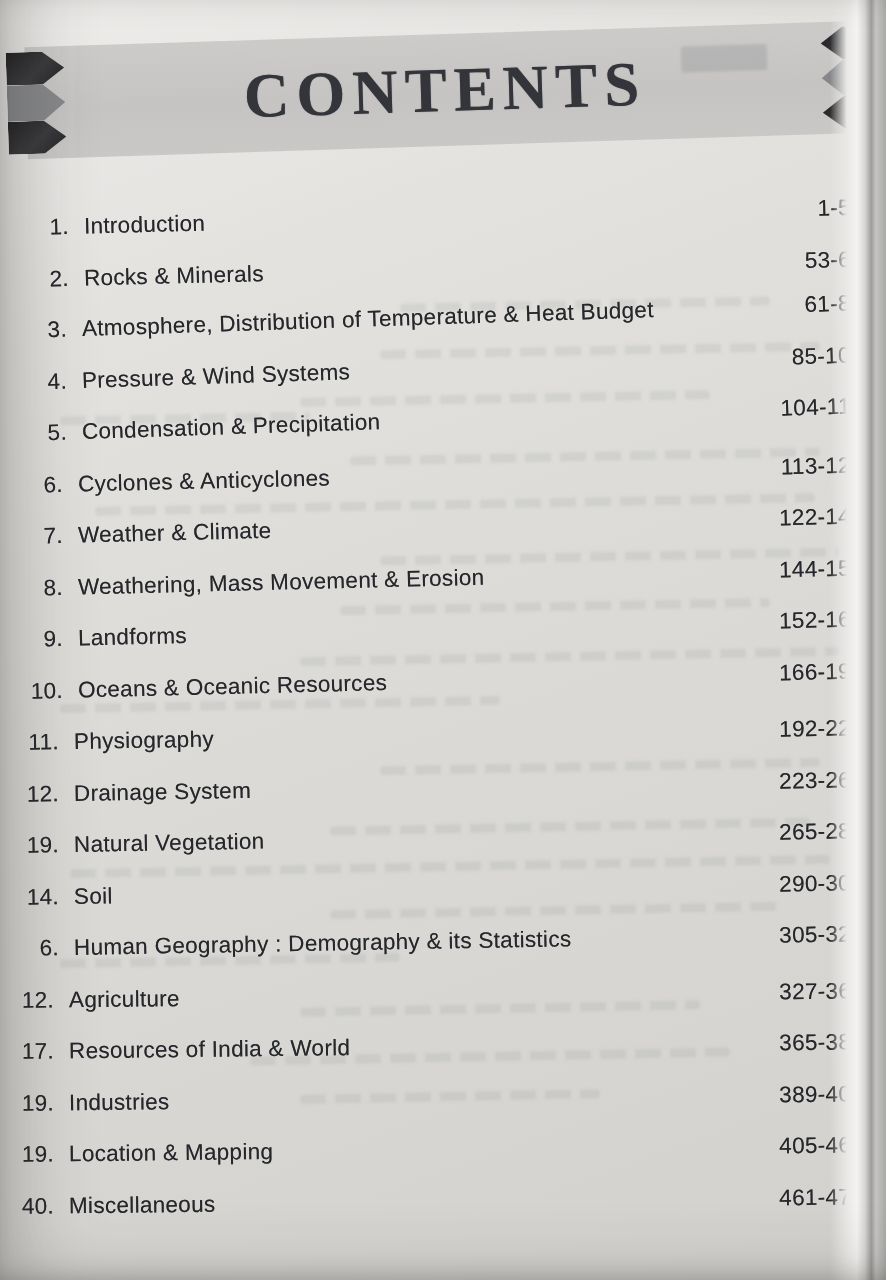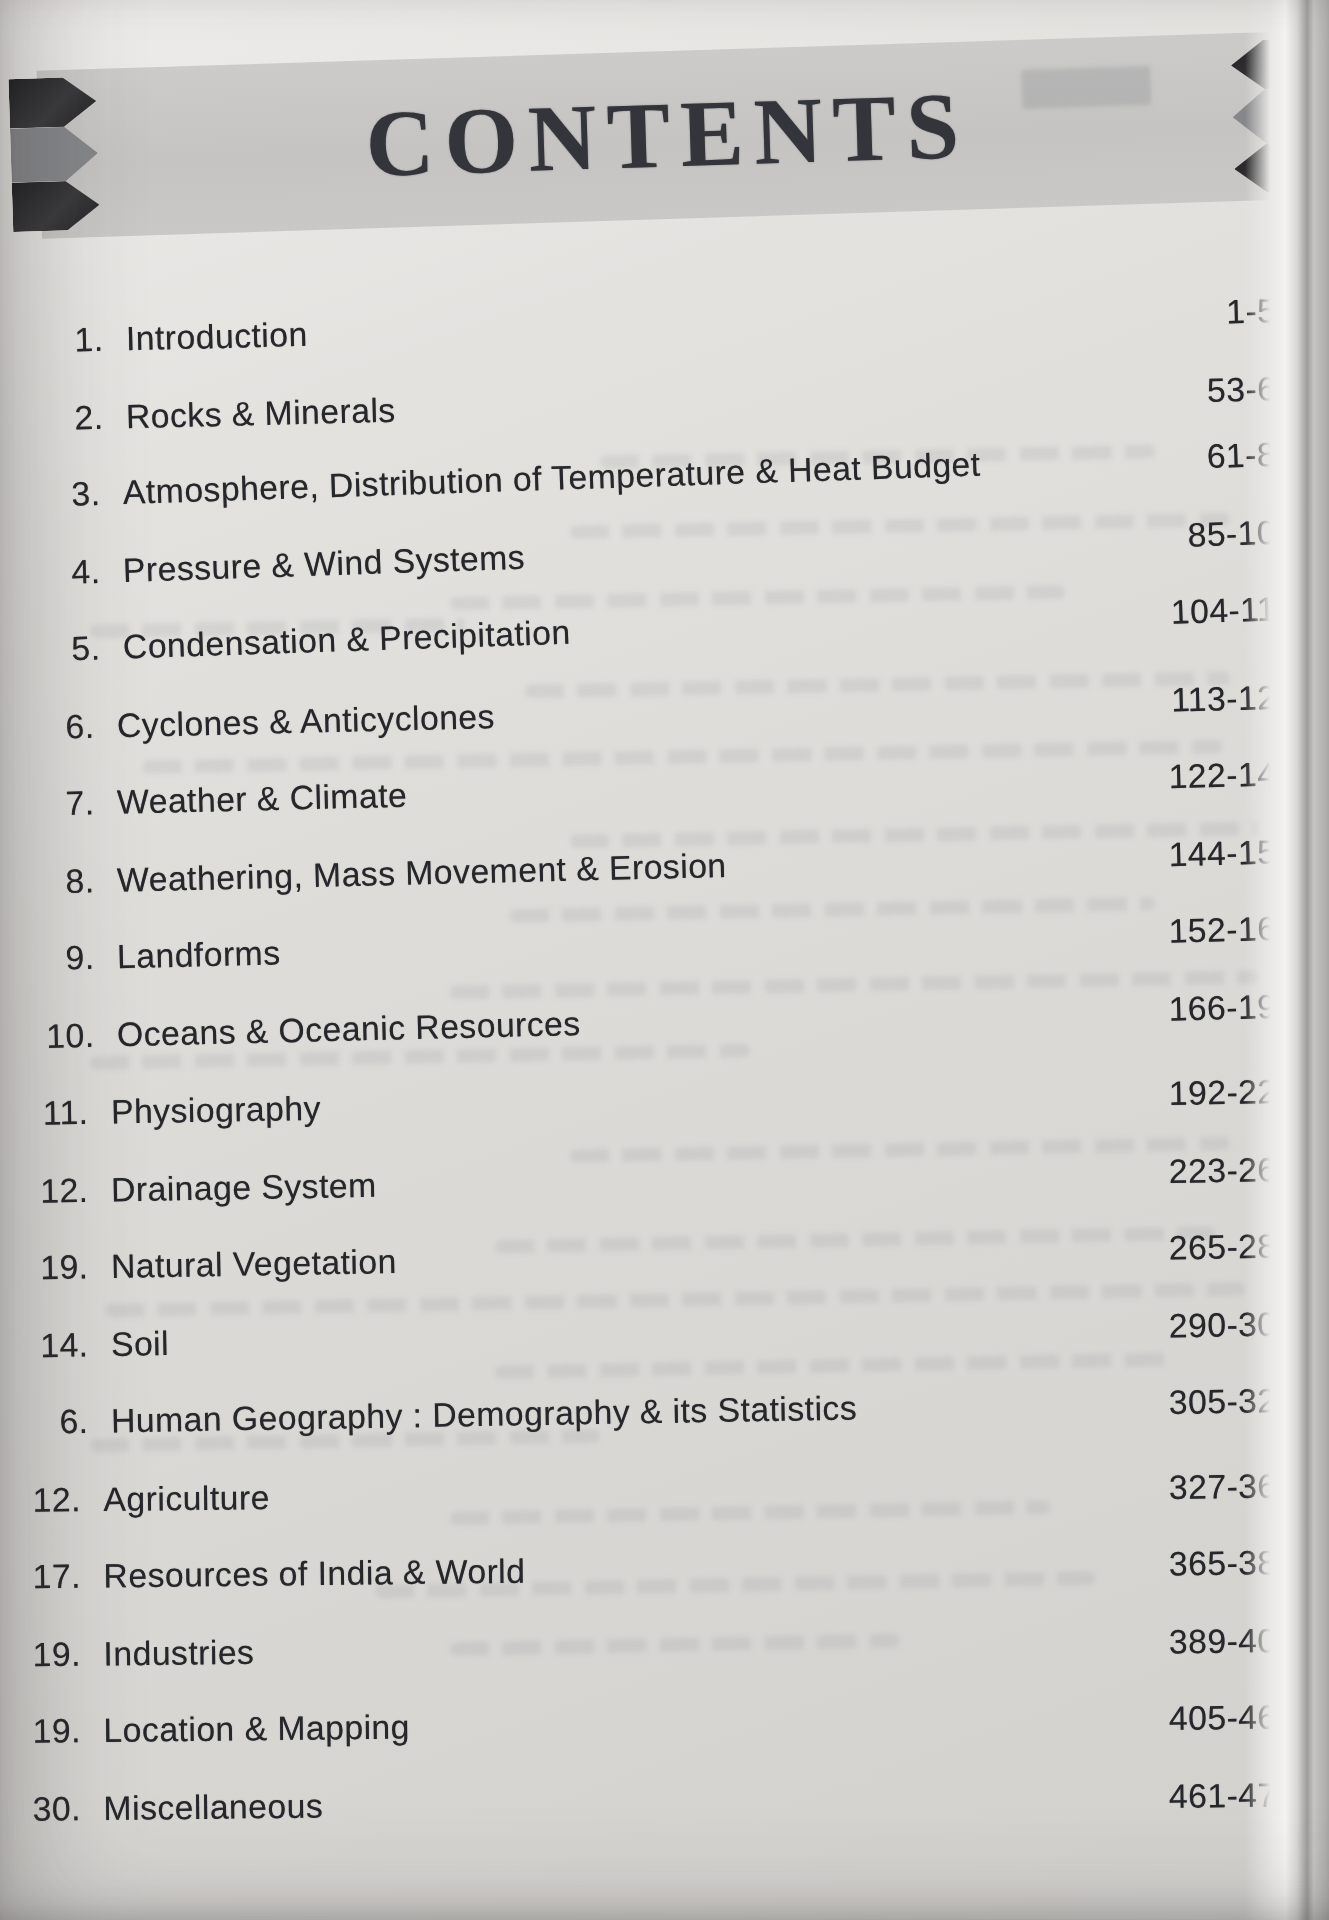--- a/index.html
+++ b/index.html
@@ -198,21 +198,21 @@
       <span class="num">19.</span>
       <span class="title">Industries</span>
       <span class="pages">389-404</span>
     </div>
     <div class="row">
       <span class="num">19.</span>
       <span class="title">Location &amp; Mapping</span>
       <span class="pages">405-460</span>
     </div>
     <div class="row">
-      <span class="num">30.</span>
+      <span class="num">40.</span>
       <span class="title">Miscellaneous</span>
       <span class="pages">461-476</span>
     </div>
   </div>
 
   <div class="page-edge"></div>
   <div class="vignette"></div>
 </div>
 
 </body></html>

